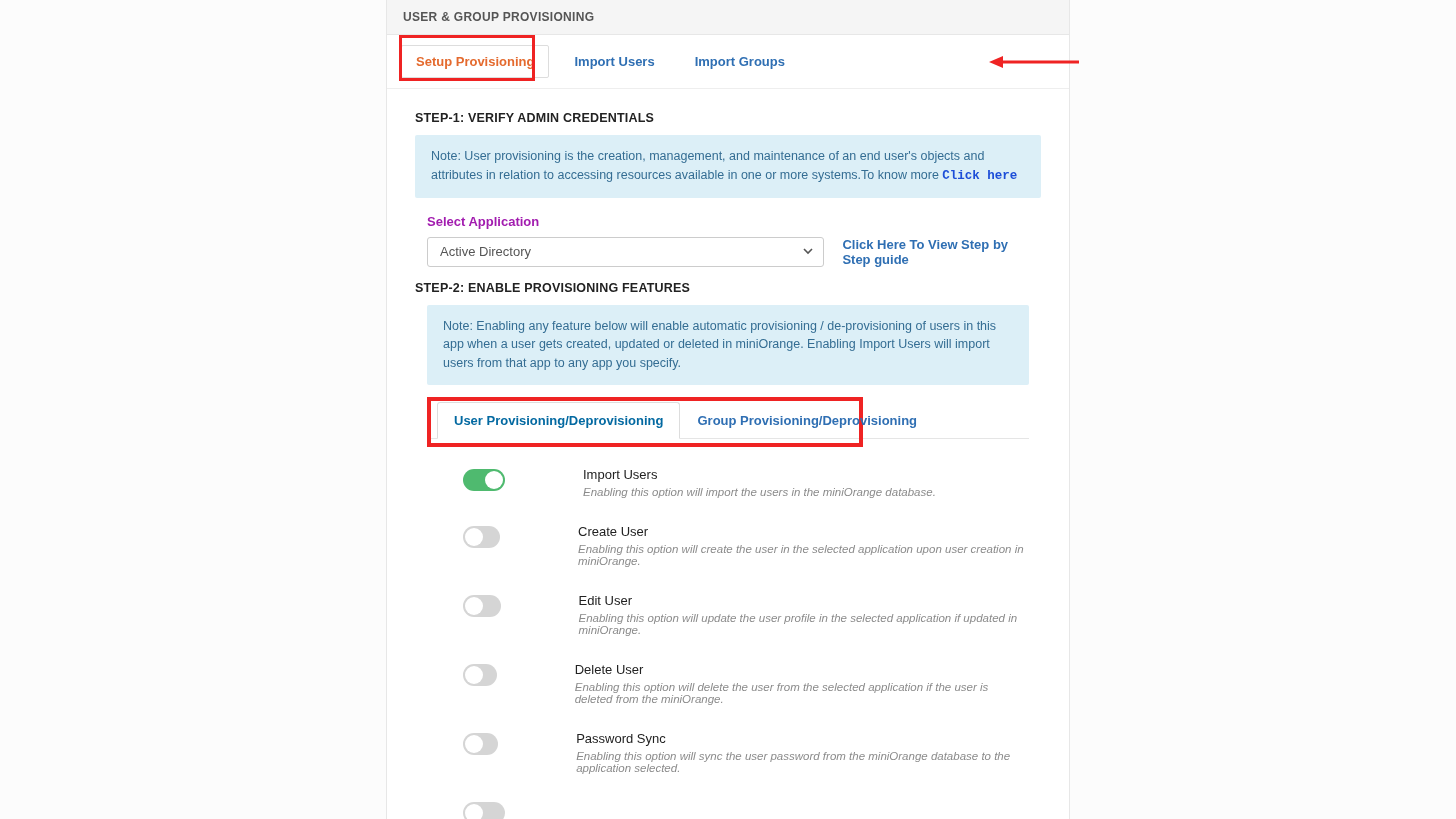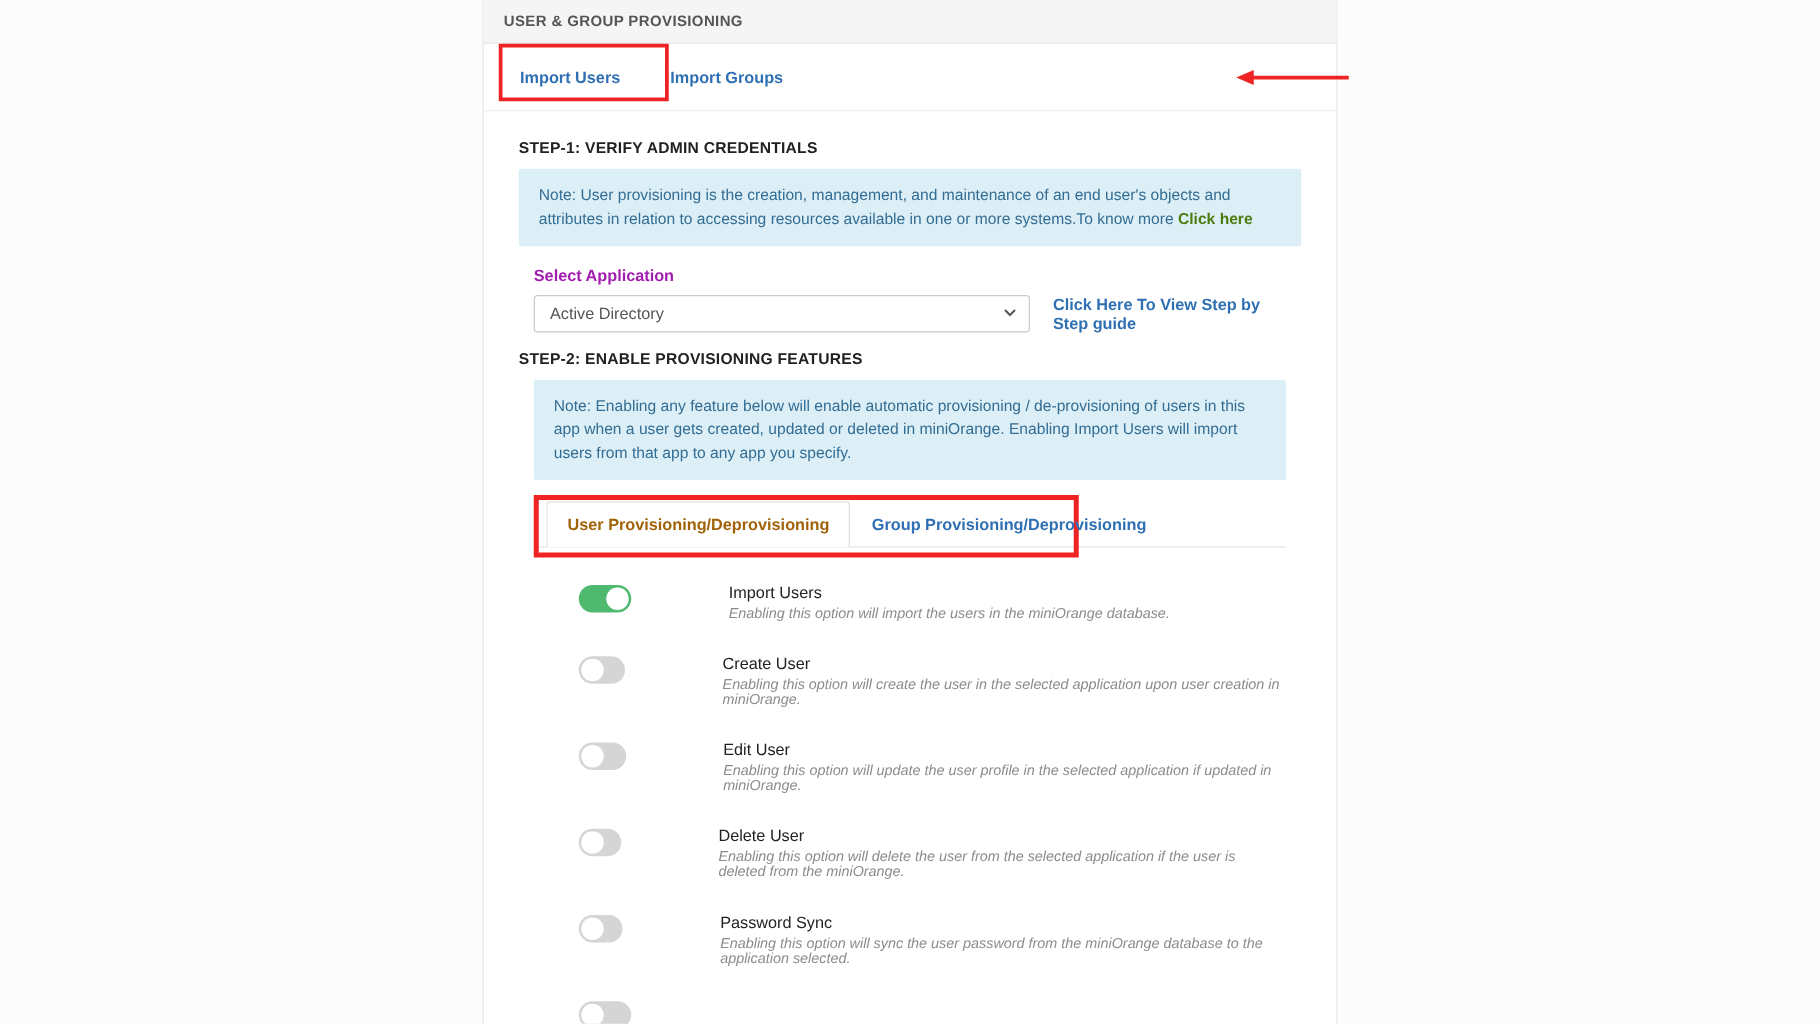--- a/index.html
+++ b/index.html
@@ -82,21 +82,21 @@
   }
   .note-box {
     background: #dceff7;
     border-radius: 2px;
     padding: 12px 16px;
     color: #346d93;
     font-size: 12.5px;
     line-height: 1.5;
     margin-bottom: 16px;
   }
-  .note-box .nlink { color: #4d7c0f; font-weight: 600; cursor: pointer; }
+  .note-box .nlink { color: #1d4ed8; font-weight: 600; cursor: pointer; font-family: Liberation Mono, monospace; }
   .section-inner { padding: 0 12px; }
   .field-label {
     font-weight: 700;
     font-size: 13px;
     margin: 4px 0 8px 0;
     color: #a21caf;
   }
   .select-row {
     display: flex;
     align-items: flex-start;
@@ -146,21 +146,21 @@
     padding: 10px 16px;
     font-size: 13px;
     font-weight: 600;
     cursor: pointer;
     border: 1px solid transparent;
     border-bottom: none;
     position: relative;
     top: 1px;
   }
   .subtab.active {
-    color: #a16207;
+    color: #0369a1;
     border: 1px solid #ddd;
     border-bottom: 1px solid #fff;
     background: #fff;
     border-top-left-radius: 3px;
     border-top-right-radius: 3px;
   }
   .subtab.inactive {
     color: #2f6fb3;
   }
   .red-box-2 {
@@ -240,20 +240,21 @@
 </head>
 <body>
 
 <div class="page">
   <div class="panel">
 
     <div class="panel-header">USER &amp; GROUP PROVISIONING</div>
 
     <div class="tabs-row">
       <div class="red-box-1"></div>
+      <div class="tab active">Setup Provisioning</div>
       <div class="tab">Import Users</div>
       <div class="tab">Import Groups</div>
       <svg class="red-arrow" width="96" height="18">
         <line x1="14" y1="9" x2="92" y2="9" stroke="#ef2323" stroke-width="3"></line>
         <polygon points="2,9 16,3 16,15" fill="#ef2323"></polygon>
       </svg>
     </div>
 
     <div class="content">
 

